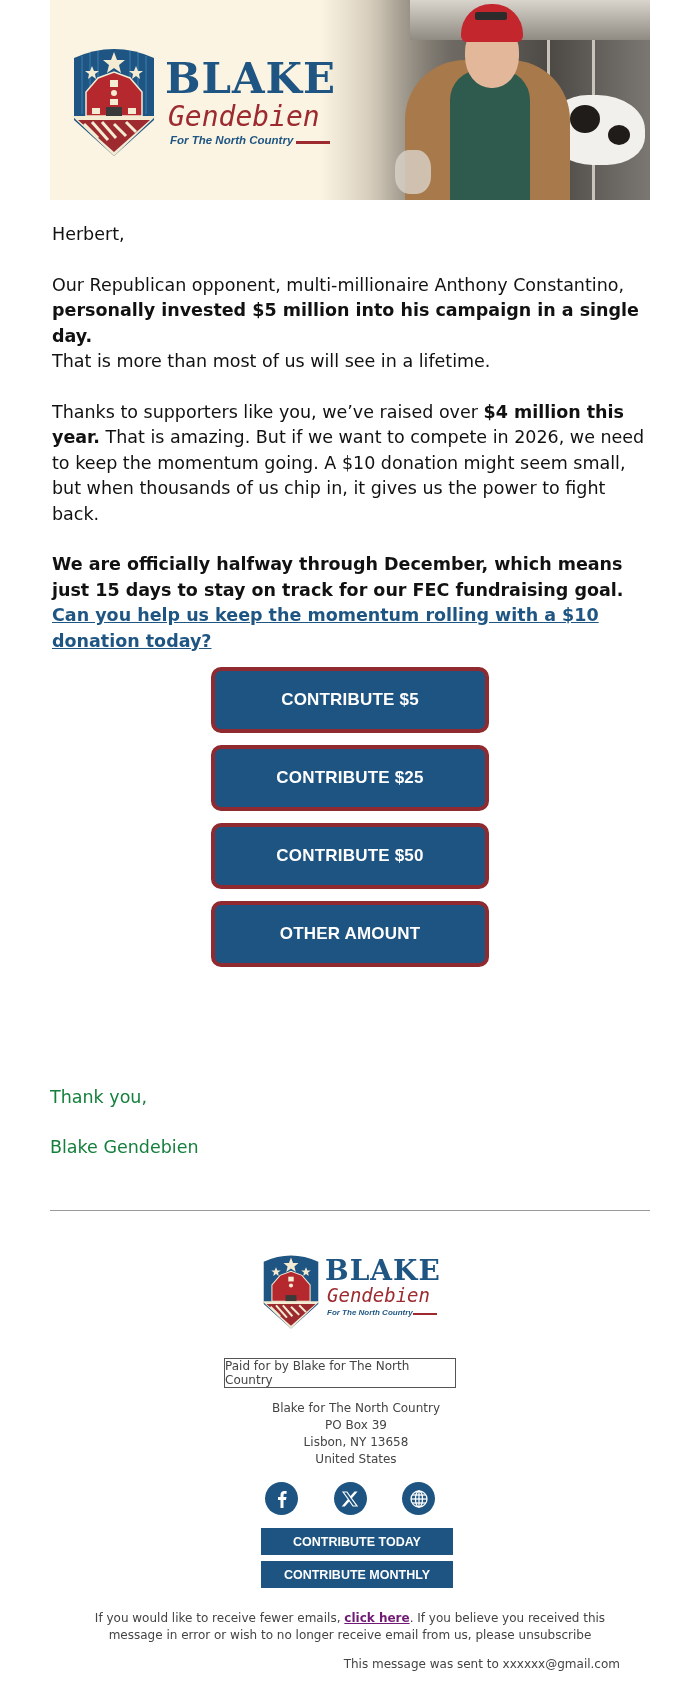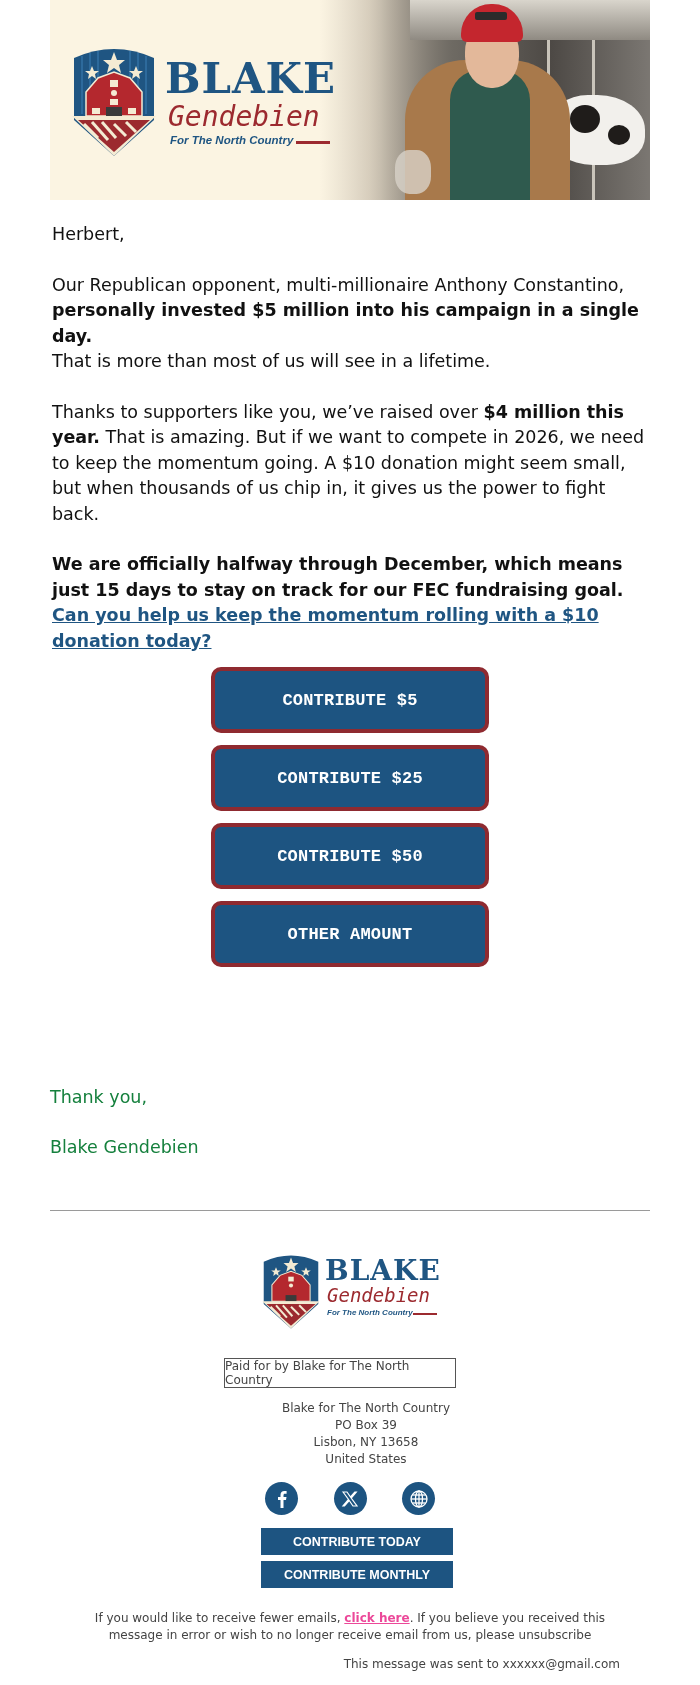--- a/index.html
+++ b/index.html
@@ -32,42 +32,42 @@
   
   .content { position: absolute; left: 52px; top: 222px; width: 600px; font-size: 17.5px; line-height: 25.5px; color: #111; }
   .content p { margin-bottom: 25px; }
   .content b { font-weight: bold; }
   .content a { color: #1f5582; font-weight: bold; text-decoration: underline; }
 
   
   .btn-stack { position: absolute; left: 211px; top: 667px; width: 278px; }
   .cta { display: flex; align-items: center; justify-content: center; width: 278px; height: 66px;
          background: #1d5481; border: 4px solid #8f2a30; border-radius: 10px; color: #ffffff;
-         font-family: Liberation Mono, monospace; font-weight: bold; font-size: 17px; margin-bottom: 12px;
+         font-family: Liberation Sans, sans-serif; font-weight: bold; font-size: 17px; margin-bottom: 12px;
          letter-spacing: 0.2px; cursor: pointer; }
 
   .signoff { position: absolute; left: 50px; top: 1085px; font-size: 17.5px; line-height: 25px; color: #15803d; }
   .signoff p { margin-bottom: 25px; }
 
   .divider { position: absolute; left: 50px; top: 1210px; width: 600px; height: 1px; background: #9a9a9a; }
 
   
   .footer-logo { position: absolute; left: 261px; top: 1252px; width: 180px; height: 80px; }
   .paid-box { position: absolute; left: 224px; top: 1358px; width: 232px; height: 30px; border: 1px solid #555;
               display: flex; align-items: center; justify-content: center; font-size: 12px; color: #444; }
-  .address { position: absolute; left: 216px; top: 1400px; width: 300px; text-align: center; font-size: 12px; line-height: 17px; color: #444; }
+  .address { position: absolute; left: 206px; top: 1400px; width: 300px; text-align: center; font-size: 12px; line-height: 17px; color: #444; }
   .socials { position: absolute; left: 265px; top: 1482px; width: 170px; display: flex; justify-content: space-between; }
   .social { width: 33px; height: 33px; border-radius: 50%; background: #1d5481; display: flex; align-items: center; justify-content: center; cursor: pointer; }
   .footer-btn { position: absolute; left: 261px; width: 192px; height: 27px; background: #1d5481; color: #ffffff;
                 font-family: "Liberation Sans", sans-serif; font-weight: bold; font-size: 12.5px;
                 display: flex; align-items: center; justify-content: center; cursor: pointer; }
   .fb-today { top: 1528px; }
   .fb-monthly { top: 1561px; }
   .footer-text { position: absolute; left: 80px; top: 1610px; width: 540px; text-align: center; font-size: 12px; line-height: 17px; color: #444; }
-  .footer-text a { color: #ec4899; font-weight: bold; text-decoration: underline; }
+  .footer-text a { color: #701a75; font-weight: bold; text-decoration: underline; }
   .sent-to { position: absolute; left: 80px; top: 1657px; width: 540px; text-align: right; font-size: 12px; color: #444; }
 </style>
 </head>
 <body>
 
 <div class="banner">
   <div class="photo-bg"></div>
   <div class="ceiling"></div>
   <div class="stall" style="right:150px;top:40px;height:160px;"></div>
   <div class="stall" style="right:100px;top:40px;height:160px;"></div>

